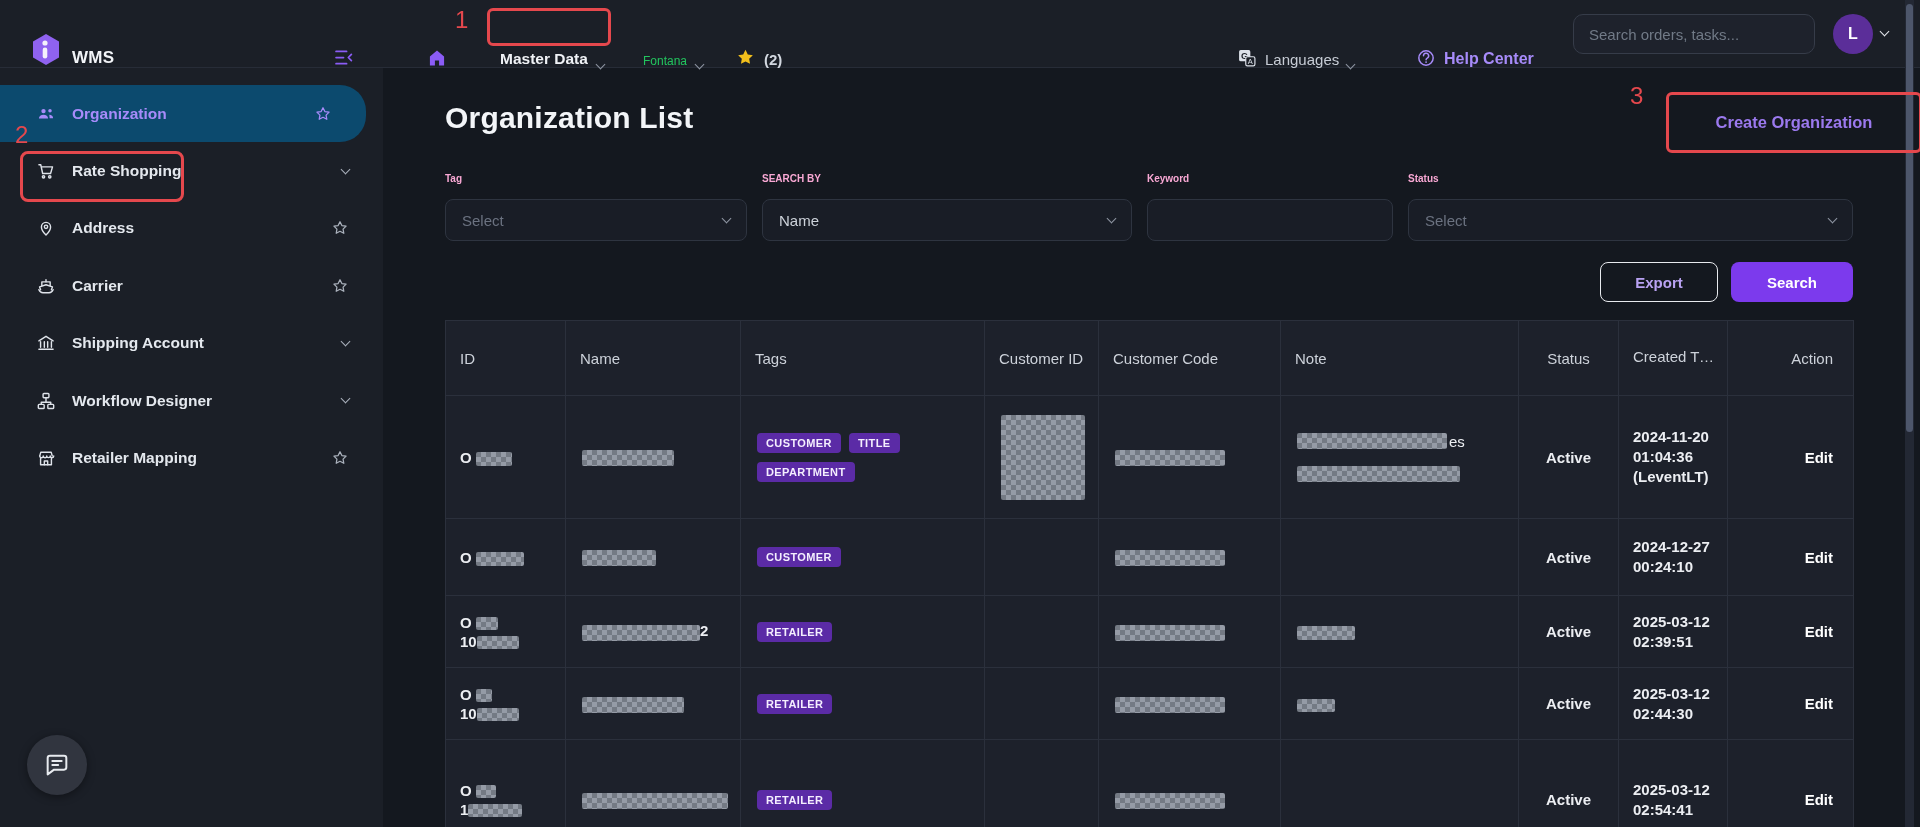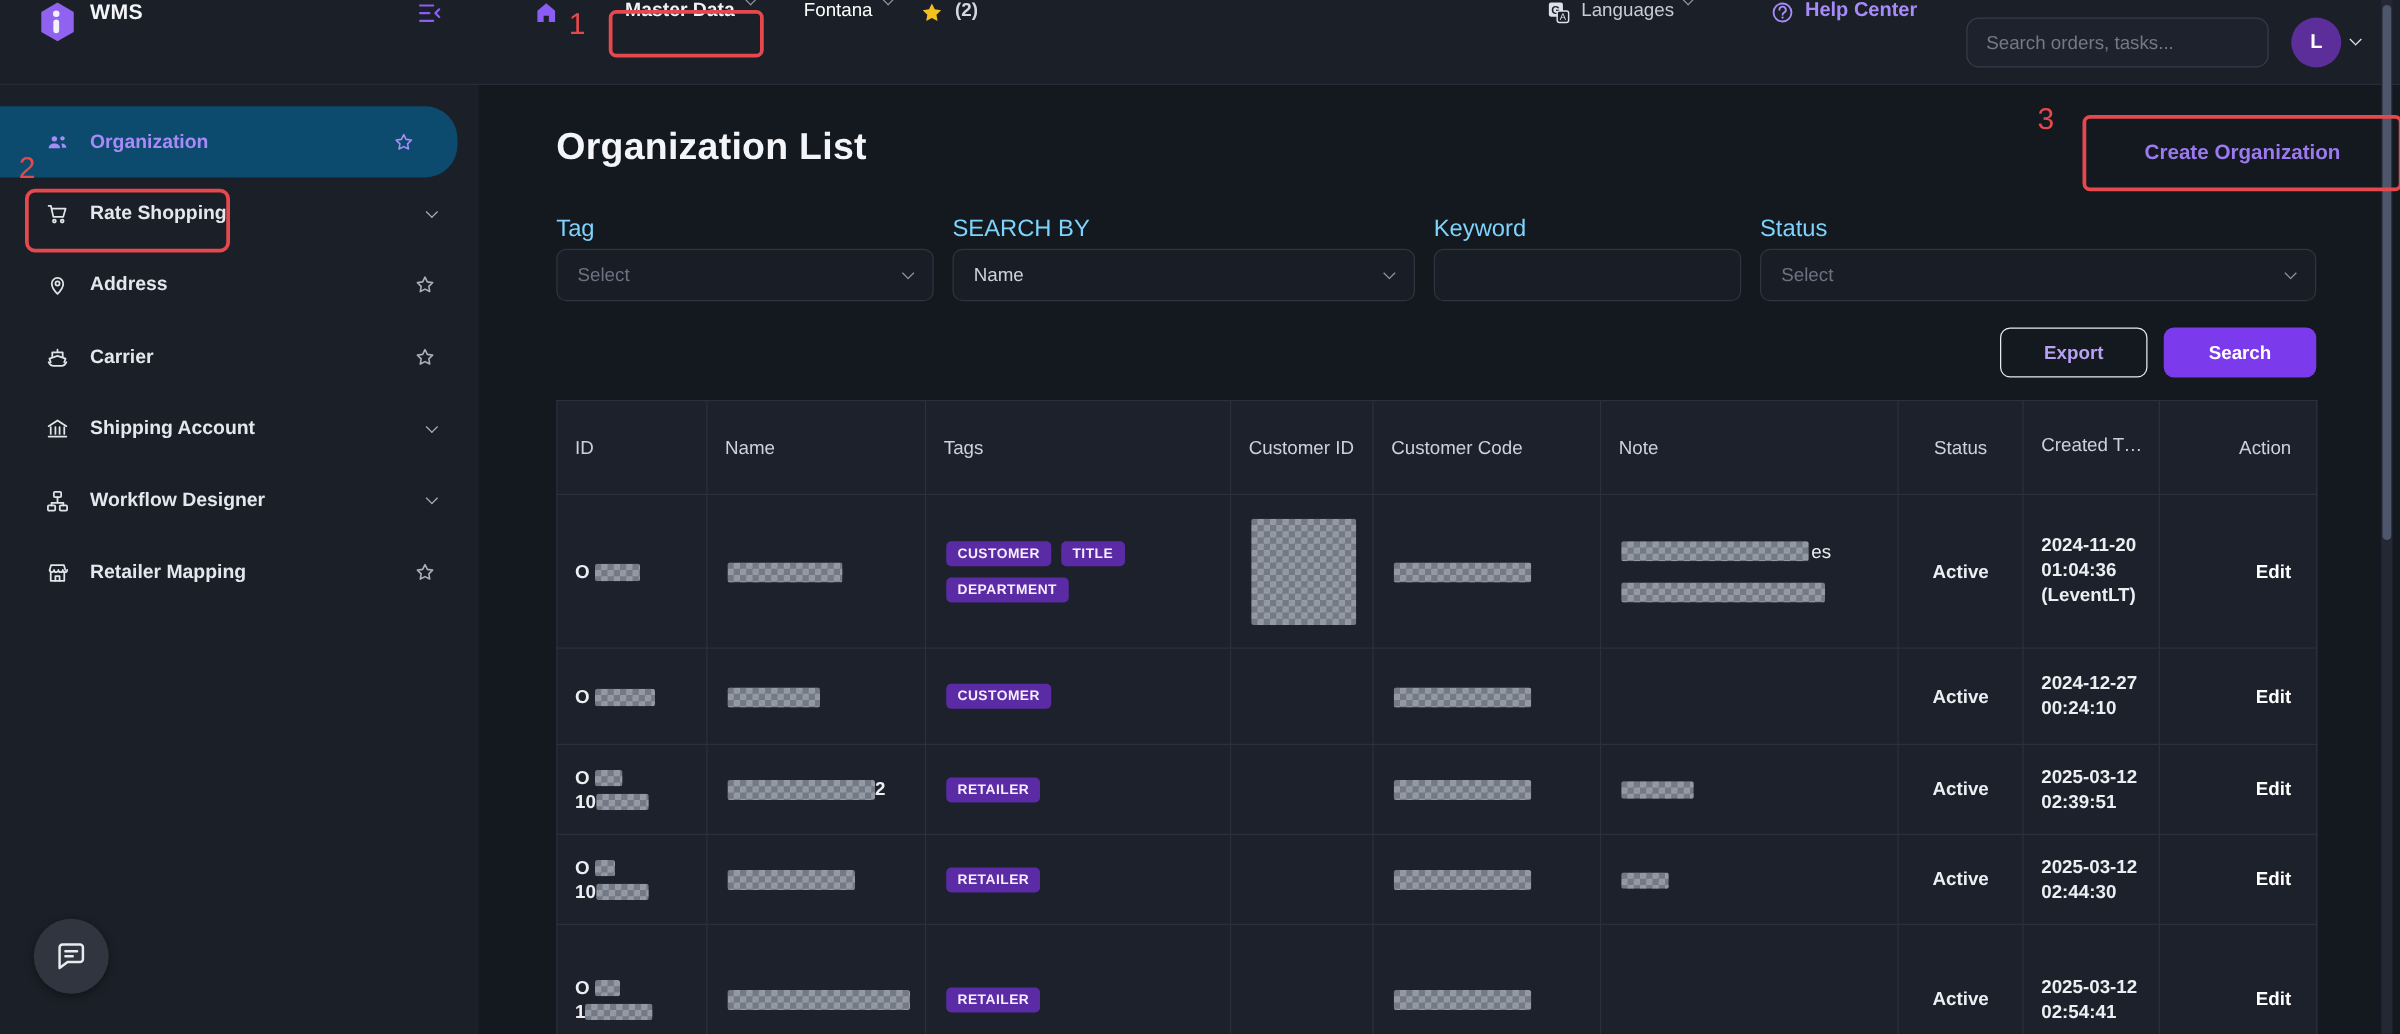--- a/index.html
+++ b/index.html
@@ -4,24 +4,24 @@
 <style>
   *{box-sizing:border-box;margin:0;padding:0}
   html,body{width:1920px;height:827px;overflow:hidden;background:#14181f;
     font-family:"Liberation Sans","DejaVu Sans",sans-serif;color:#e8eaee;}
   .abs{position:absolute}
   svg{display:block}
 
   
   #topbar{position:absolute;left:0;top:0;width:1920px;height:68px;background:#1b1f27;
     border-bottom:1px solid #272c37;z-index:5}
-  .tb-item{position:absolute;top:0;height:68px;display:flex;align-items:flex-start;gap:8px}
+  .tb-item{position:absolute;top:0;height:68px;display:flex;align-items:flex-end;gap:8px}
   .brand-name{font-size:17px;font-weight:700;color:#f2f4f8;letter-spacing:.3px}
   .nav-label{font-size:15.5px;font-weight:700;color:#f0f2f6}
-  .nav-sub{font-size:15px;color:#ffffff}
+  .nav-sub{font-size:12px;color:#22c55e}
   .chev{display:inline-block;width:7px;height:7px;border-right:1.7px solid currentColor;
     border-bottom:1.7px solid currentColor;transform:rotate(45deg);margin-top:-4px}
   .chev-gray{color:#8f96a3}
   .fav-count{font-size:15px;color:#d3d8e0;font-weight:600}
   .lang-label{font-size:15px;color:#c7ccd5}
   .help-label{font-size:16px;font-weight:600;color:#a78bfa}
   #global-search{position:absolute;left:1573px;top:14px;width:242px;height:40px;
     background:#1e222c;border:1px solid #363c49;border-radius:10px;color:#e8eaee;
     font-size:15px;padding:0 15px;outline:none;font-family:inherit}
   #global-search::placeholder{color:#717a87}
@@ -40,21 +40,21 @@
   .side-item.active{background:#0c4a6e;border-radius:0 26px 26px 0;width:366px}
   .side-item.active .lbl,.side-item.active .ico,.side-item.active .trail{color:#a78bfa}
   .star-o{width:18px;height:18px}
 
   
   #main{position:absolute;left:383px;top:68px;width:1537px;height:759px;
     background:#14181f;padding:31px 0 4px 62px;overflow:hidden}
   #page-title{font-size:30px;line-height:38px;font-weight:700;color:#f3f5f8;letter-spacing:.2px}
   #filters{margin-top:36px;width:1408px;display:flex;justify-content:space-between}
   .f-col{display:flex;flex-direction:column}
-  .f-label{font-size:19px;font-weight:400;color:#7dd3fc;height:18px;margin-bottom:8px}
+  .f-label{font-size:10px;font-weight:700;color:#f9a8d4;height:18px;margin-bottom:8px}
   .f-field{height:42px;background:#191d26;border:1px solid #2e3440;border-radius:8px;
     display:flex;align-items:center;padding:0 16px;cursor:pointer}
   .f-placeholder{font-size:15px;color:#6b7280;flex:1}
   .f-value{font-size:15px;color:#cdd2da;flex:1}
   .w-tag{width:302px}.w-sby{width:370px}.w-key{width:246px}.w-sta{width:445px}
   #btn-row{margin-top:21px;width:1408px;display:flex;justify-content:flex-end;gap:13px}
   .btn{height:40px;border-radius:8px;display:flex;align-items:center;justify-content:center;
     font-size:15px;cursor:pointer;font-family:inherit}
   #export-btn{width:118px;background:transparent;border:1px solid #e8eaee;color:#b9a2f2;font-weight:600}
   #search-btn{width:122px;background:#7c3aed;border:none;color:#fff;font-weight:700}

